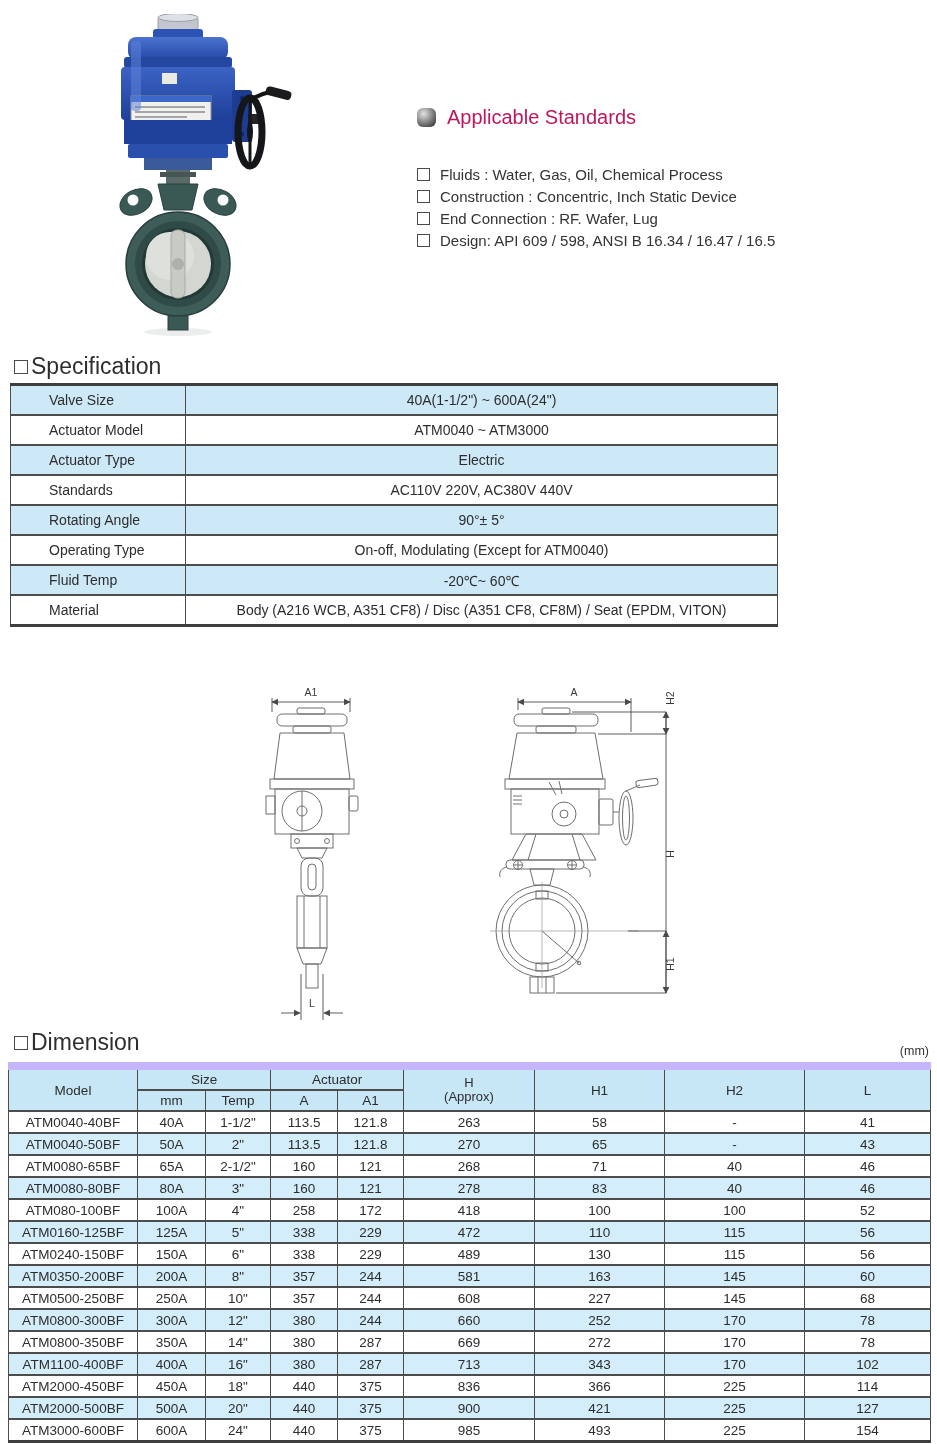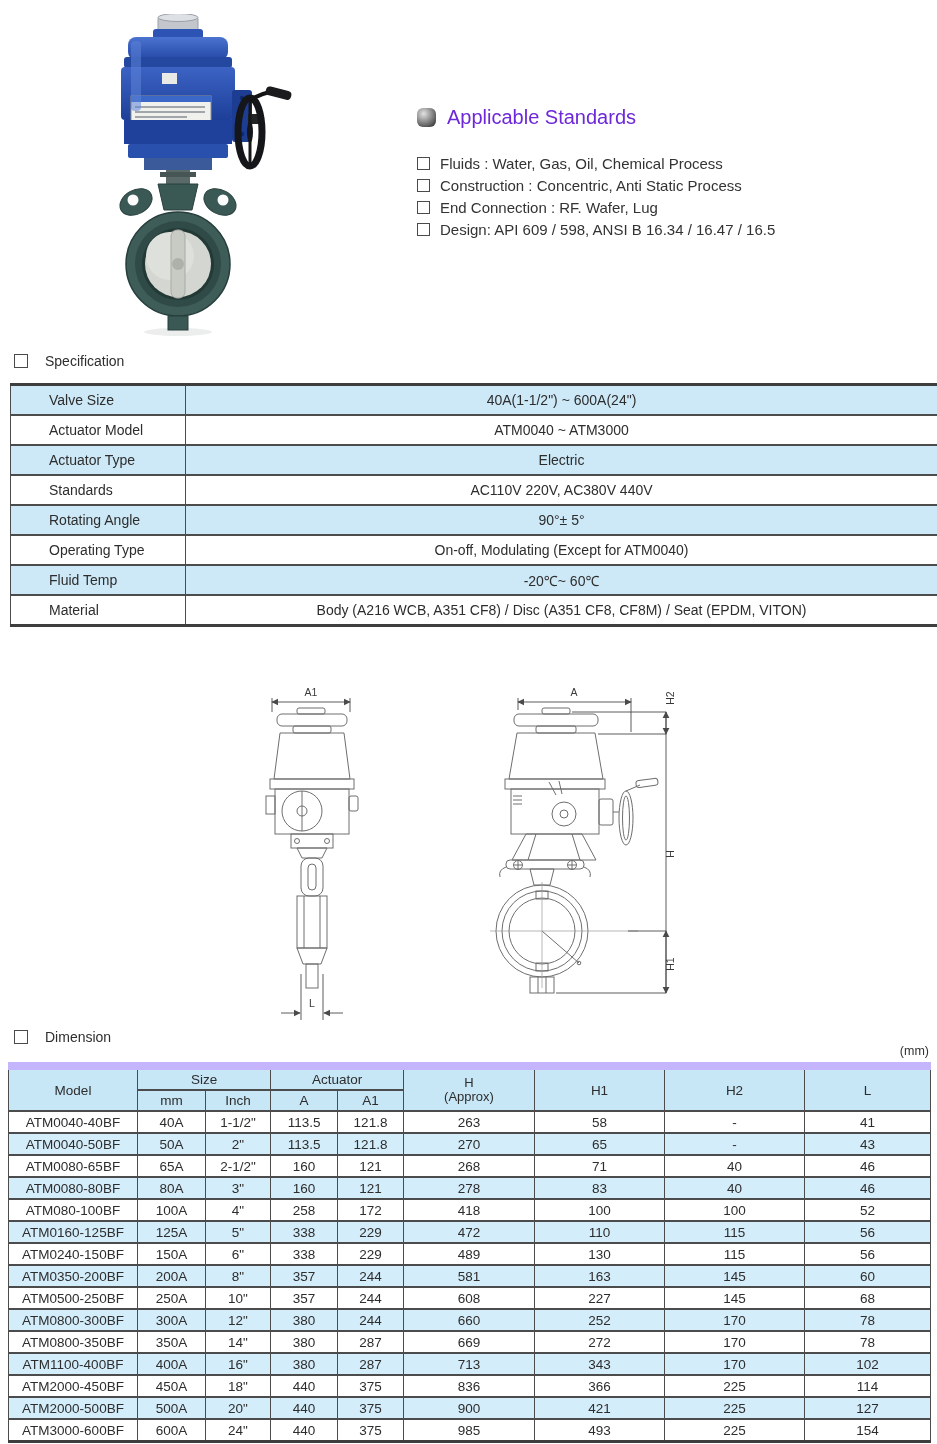--- a/index.html
+++ b/index.html
@@ -4,36 +4,36 @@
 <style>
   html,body { margin:0; padding:0; background:#ffffff; }
   body { font-family:"Liberation Sans", sans-serif; color:#2d2d2d; }
   .page { position:relative; width:937px; height:1444px; background:#fff; overflow:hidden; }
 
   
   .photo { position:absolute; left:98px; top:14px; width:200px; height:322px; }
 
   
   .standards { position:absolute; left:417px; top:106px; width:512px; }
-  .std-title { display:flex; align-items:center; gap:11px; font-size:20px; color:#6d28d9; }
+  .std-title { display:flex; align-items:center; gap:11px; font-size:20px; color:#be185d; }
   .bullet { width:19px; height:19px; border-radius:6px; flex:none;
             background: radial-gradient(circle at 35% 30%, #e2e2e2 0%, #8d8d8d 45%, #232323 100%); }
-  .std-list { margin-top:25px; display:flex; flex-direction:column; gap:3px; }
+  .std-list { margin-top:36px; display:flex; flex-direction:column; gap:3px; }
   .std-item { display:flex; align-items:center; gap:10px; font-size:15px; line-height:19px; color:#333; }
   .cbx { box-sizing:border-box; width:13px; height:13px; border:1.6px solid #4a4a4a; background:#fff; flex:none; }
 
   
-  .sec-title { position:absolute; display:flex; align-items:center; gap:17px; font-size:14px; color:#2e2e2e; }
+  .sec-title { position:absolute; display:flex; align-items:center; gap:3px; font-size:23px; color:#2e2e2e; }
   #spec-title { left:14px; top:353px; }
   #dim-title  { left:14px; top:1029px; }
   .sec-title .cbx { width:14px; height:14px; }
   .unit-note { position:absolute; right:8px; top:1044px; font-size:12.5px; color:#333;text-align:center; }
 
   
-  .spec-table { position:absolute; left:10px; top:383px; width:928px;
+  .spec-table { position:absolute; left:10px; top:383px; width:768px;
                 border-collapse:collapse; table-layout:fixed; font-size:14px; color:#2d2d2d;
                 border-top:3px solid #3e3e3e; border-bottom:3px solid #3e3e3e; }
   .spec-table td { border:1px solid #4c4c4c; border-top-width:2px; border-bottom-width:2px;
                    height:28px; text-align:center; padding:0 8px; overflow:hidden; white-space:nowrap; }
   .spec-table td.c0 { text-align:left; padding-left:38px; }
   .spec-table tbody tr:nth-child(odd) td { background:#cde9f7; }
 
   
   .dim-table { position:absolute; left:8px; top:1062px; width:922px;
                border-collapse:collapse; table-layout:fixed; font-size:13.5px; color:#2d2d2d;
@@ -125,21 +125,21 @@
       <span class="bullet"></span>
       <span>Applicable Standards</span>
     </div>
     <div class="std-list">
       <div class="std-item">
         <span class="cbx"></span>
         <span>Fluids : Water, Gas, Oil, Chemical Process</span>
       </div>
       <div class="std-item">
         <span class="cbx"></span>
-        <span>Construction : Concentric, Anti Static Process</span>
+        <span>Construction : Concentric, Inch Static Device</span>
       </div>
       <div class="std-item">
         <span class="cbx"></span>
         <span>End Connection : RF. Wafer, Lug</span>
       </div>
       <div class="std-item">
         <span class="cbx"></span>
         <span>Design: API 609 / 598, ANSI B 16.34 / 16.47 / 16.5</span>
       </div>
     </div>
@@ -331,21 +331,21 @@
         <th rowspan="2">
           <div class="two">H</div>
           <div class="two">(Approx)</div>
         </th>
         <th rowspan="2">H1</th>
         <th rowspan="2">H2</th>
         <th rowspan="2">L</th>
       </tr>
       <tr>
         <th>mm</th>
-        <th>Inch</th>
+        <th>Temp</th>
         <th>A</th>
         <th>A1</th>
       </tr>
     </thead>
     <tbody>
         <tr>
           <td class="c0">ATM0040-40BF</td>
           <td class="c1">40A</td>
           <td class="c2">1-1/2"</td>
           <td class="c3">113.5</td>

